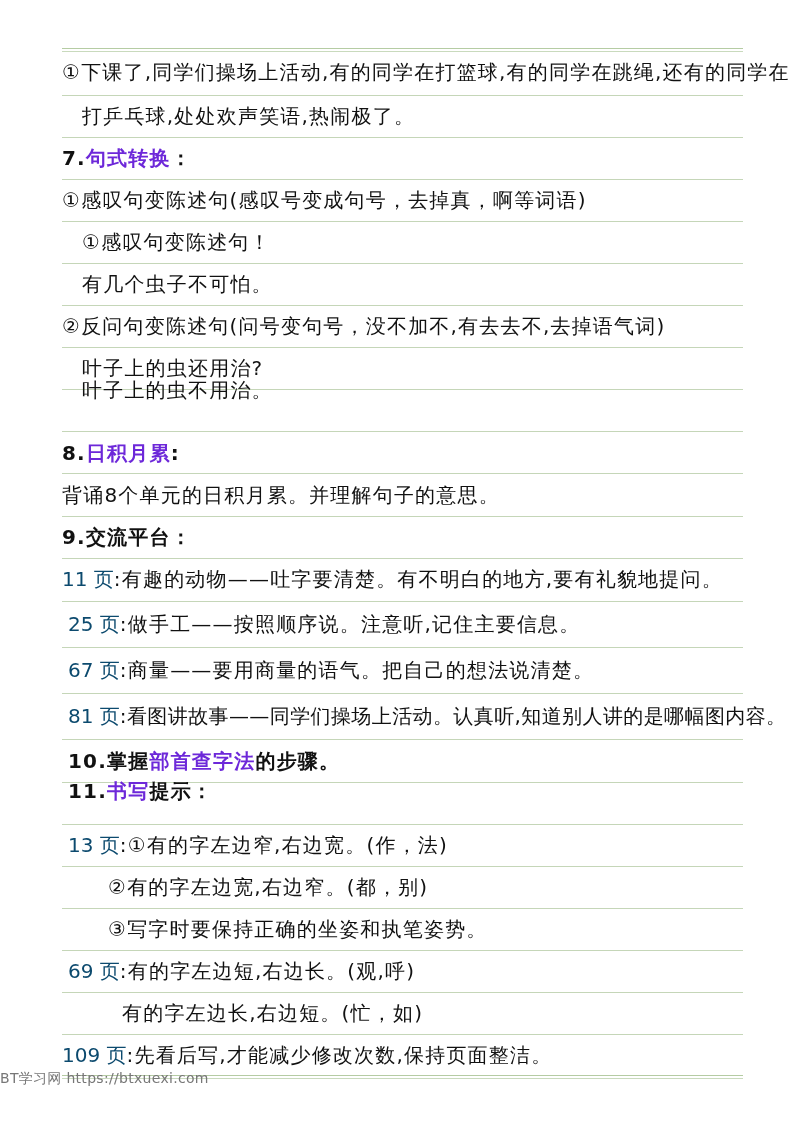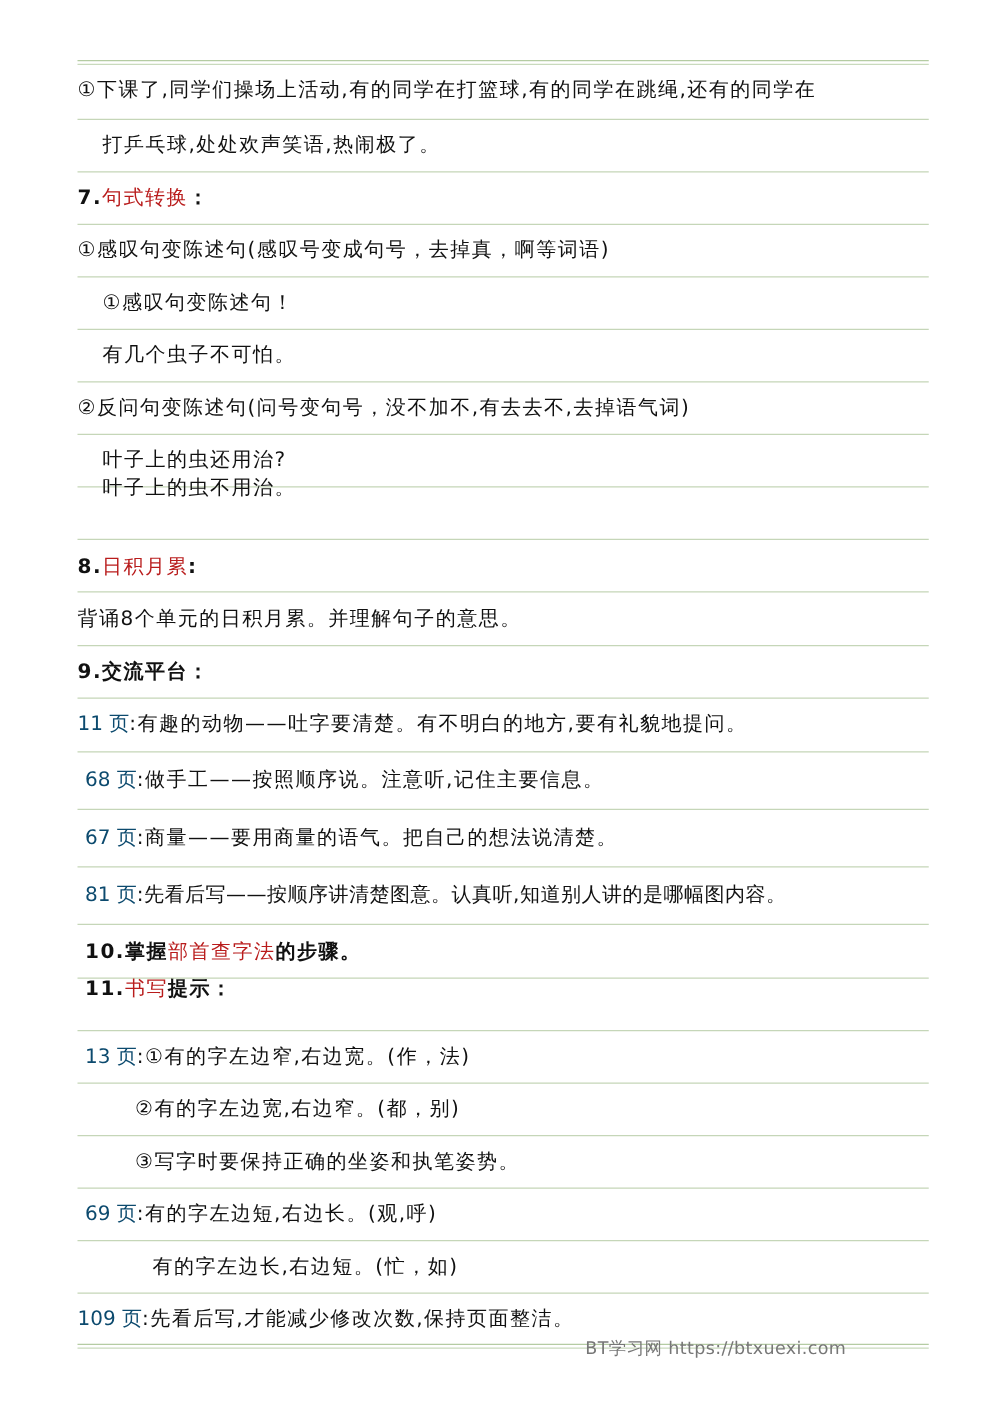--- a/index.html
+++ b/index.html
@@ -1,25 +1,25 @@
 <!DOCTYPE html>
 <html><head>
 <meta charset="utf-8">
 <style>
   html, body { margin: 0; padding: 0; background: #ffffff; }
   body { width: 793px; height: 1122px; position: relative; overflow: hidden;
          font-family: "DejaVu Sans", "Liberation Sans", sans-serif; color: #111; }
   .page { position: absolute; left: 62px; top: 0; width: 681px; }
   .rule { position: absolute; left: 0; width: 681px; height: 1px; background: #c5d6b8; }
   .rule.double { height: 4px; background: transparent; border-top: 1px solid #b5cca3; border-bottom: 1px solid #c9dabd; box-sizing: border-box; }
-  .row { position: absolute; left: 0; width: 681px; font-size: 16px; line-height: 20px; white-space: nowrap; letter-spacing: 1.2px; }
+  .row { position: absolute; left: 0; width: 681px; font-size: 20px; line-height: 20px; white-space: nowrap; letter-spacing: 1.2px; }
   .pg { color: #0c4a6e; letter-spacing: 0; }
-  .red { color: #b91c1c; font-weight: normal; }
+  .red { color: #6d28d9; font-weight: bold; }
   .head { font-weight: bold; }
-  .footer { position: absolute; left: 0; width: 677px; top: 1070px; text-align: right; font-size: 14px; color: #777; letter-spacing: 0.3px; }
+  .footer { position: absolute; left: 0; width: 677px; top: 1070px; text-align: left; font-size: 14px; color: #777; letter-spacing: 0.3px; }
 </style>
 </head>
 <body>
 
 <div class="page">
   <div class="rule double" style="top:48px"></div>
   <div class="rule" style="top:95px"></div>
   <div class="rule" style="top:137px"></div>
   <div class="rule" style="top:179px"></div>
   <div class="rule" style="top:221px"></div>
@@ -50,23 +50,23 @@
   <div class="row" style="top:190px"><span>①感叹句变陈述句(感叹号变成句号，去掉真，啊等词语)</span></div>
   <div class="row" style="top:232px;padding-left:20px"><span>①感叹句变陈述句！</span></div>
   <div class="row" style="top:274px;padding-left:20px"><span>有几个虫子不可怕。</span></div>
   <div class="row" style="top:316px"><span>②反问句变陈述句(问号变句号，没不加不,有去去不,去掉语气词)</span></div>
   <div class="row" style="top:358px;padding-left:20px"><span>叶子上的虫还用治?</span></div>
   <div class="row" style="top:380px;padding-left:20px"><span>叶子上的虫不用治。</span></div>
   <div class="row head" style="top:443px"><span>8.</span><span class="red">日积月累</span><span>:</span></div>
   <div class="row" style="top:485px"><span>背诵8个单元的日积月累。并理解句子的意思。</span></div>
   <div class="row head" style="top:527px"><span>9.交流平台：</span></div>
   <div class="row" style="top:569px"><span class="pg">11 页</span><span>:有趣的动物——吐字要清楚。有不明白的地方,要有礼貌地提问。</span></div>
-  <div class="row" style="top:614px;padding-left:6px"><span class="pg">68 页</span><span>:做手工——按照顺序说。注意听,记住主要信息。</span></div>
+  <div class="row" style="top:614px;padding-left:6px"><span class="pg">25 页</span><span>:做手工——按照顺序说。注意听,记住主要信息。</span></div>
   <div class="row" style="top:660px;padding-left:6px"><span class="pg">67 页</span><span>:商量——要用商量的语气。把自己的想法说清楚。</span></div>
-  <div class="row" style="top:706px;padding-left:6px;letter-spacing:0.4px"><span class="pg">81 页</span><span>:先看后写——按顺序讲清楚图意。认真听,知道别人讲的是哪幅图内容。</span></div>
+  <div class="row" style="top:706px;padding-left:6px;letter-spacing:0.4px"><span class="pg">81 页</span><span>:看图讲故事——同学们操场上活动。认真听,知道别人讲的是哪幅图内容。</span></div>
   <div class="row head" style="top:751px;padding-left:6px"><span>10.掌握</span><span class="red">部首查字法</span><span>的步骤。</span></div>
   <div class="row head" style="top:781px;padding-left:6px"><span>11.</span><span class="red">书写</span><span>提示：</span></div>
   <div class="row" style="top:835px;padding-left:6px"><span class="pg">13 页</span><span>:①有的字左边窄,右边宽。(作，法)</span></div>
   <div class="row" style="top:877px;padding-left:46px"><span>②有的字左边宽,右边窄。(都，别)</span></div>
   <div class="row" style="top:919px;padding-left:46px"><span>③写字时要保持正确的坐姿和执笔姿势。</span></div>
   <div class="row" style="top:961px;padding-left:6px"><span class="pg">69 页</span><span>:有的字左边短,右边长。(观,呼)</span></div>
   <div class="row" style="top:1003px;padding-left:60px"><span>有的字左边长,右边短。(忙，如)</span></div>
   <div class="row" style="top:1045px"><span class="pg">109 页</span><span>:先看后写,才能减少修改次数,保持页面整洁。</span></div>
 </div>
 

